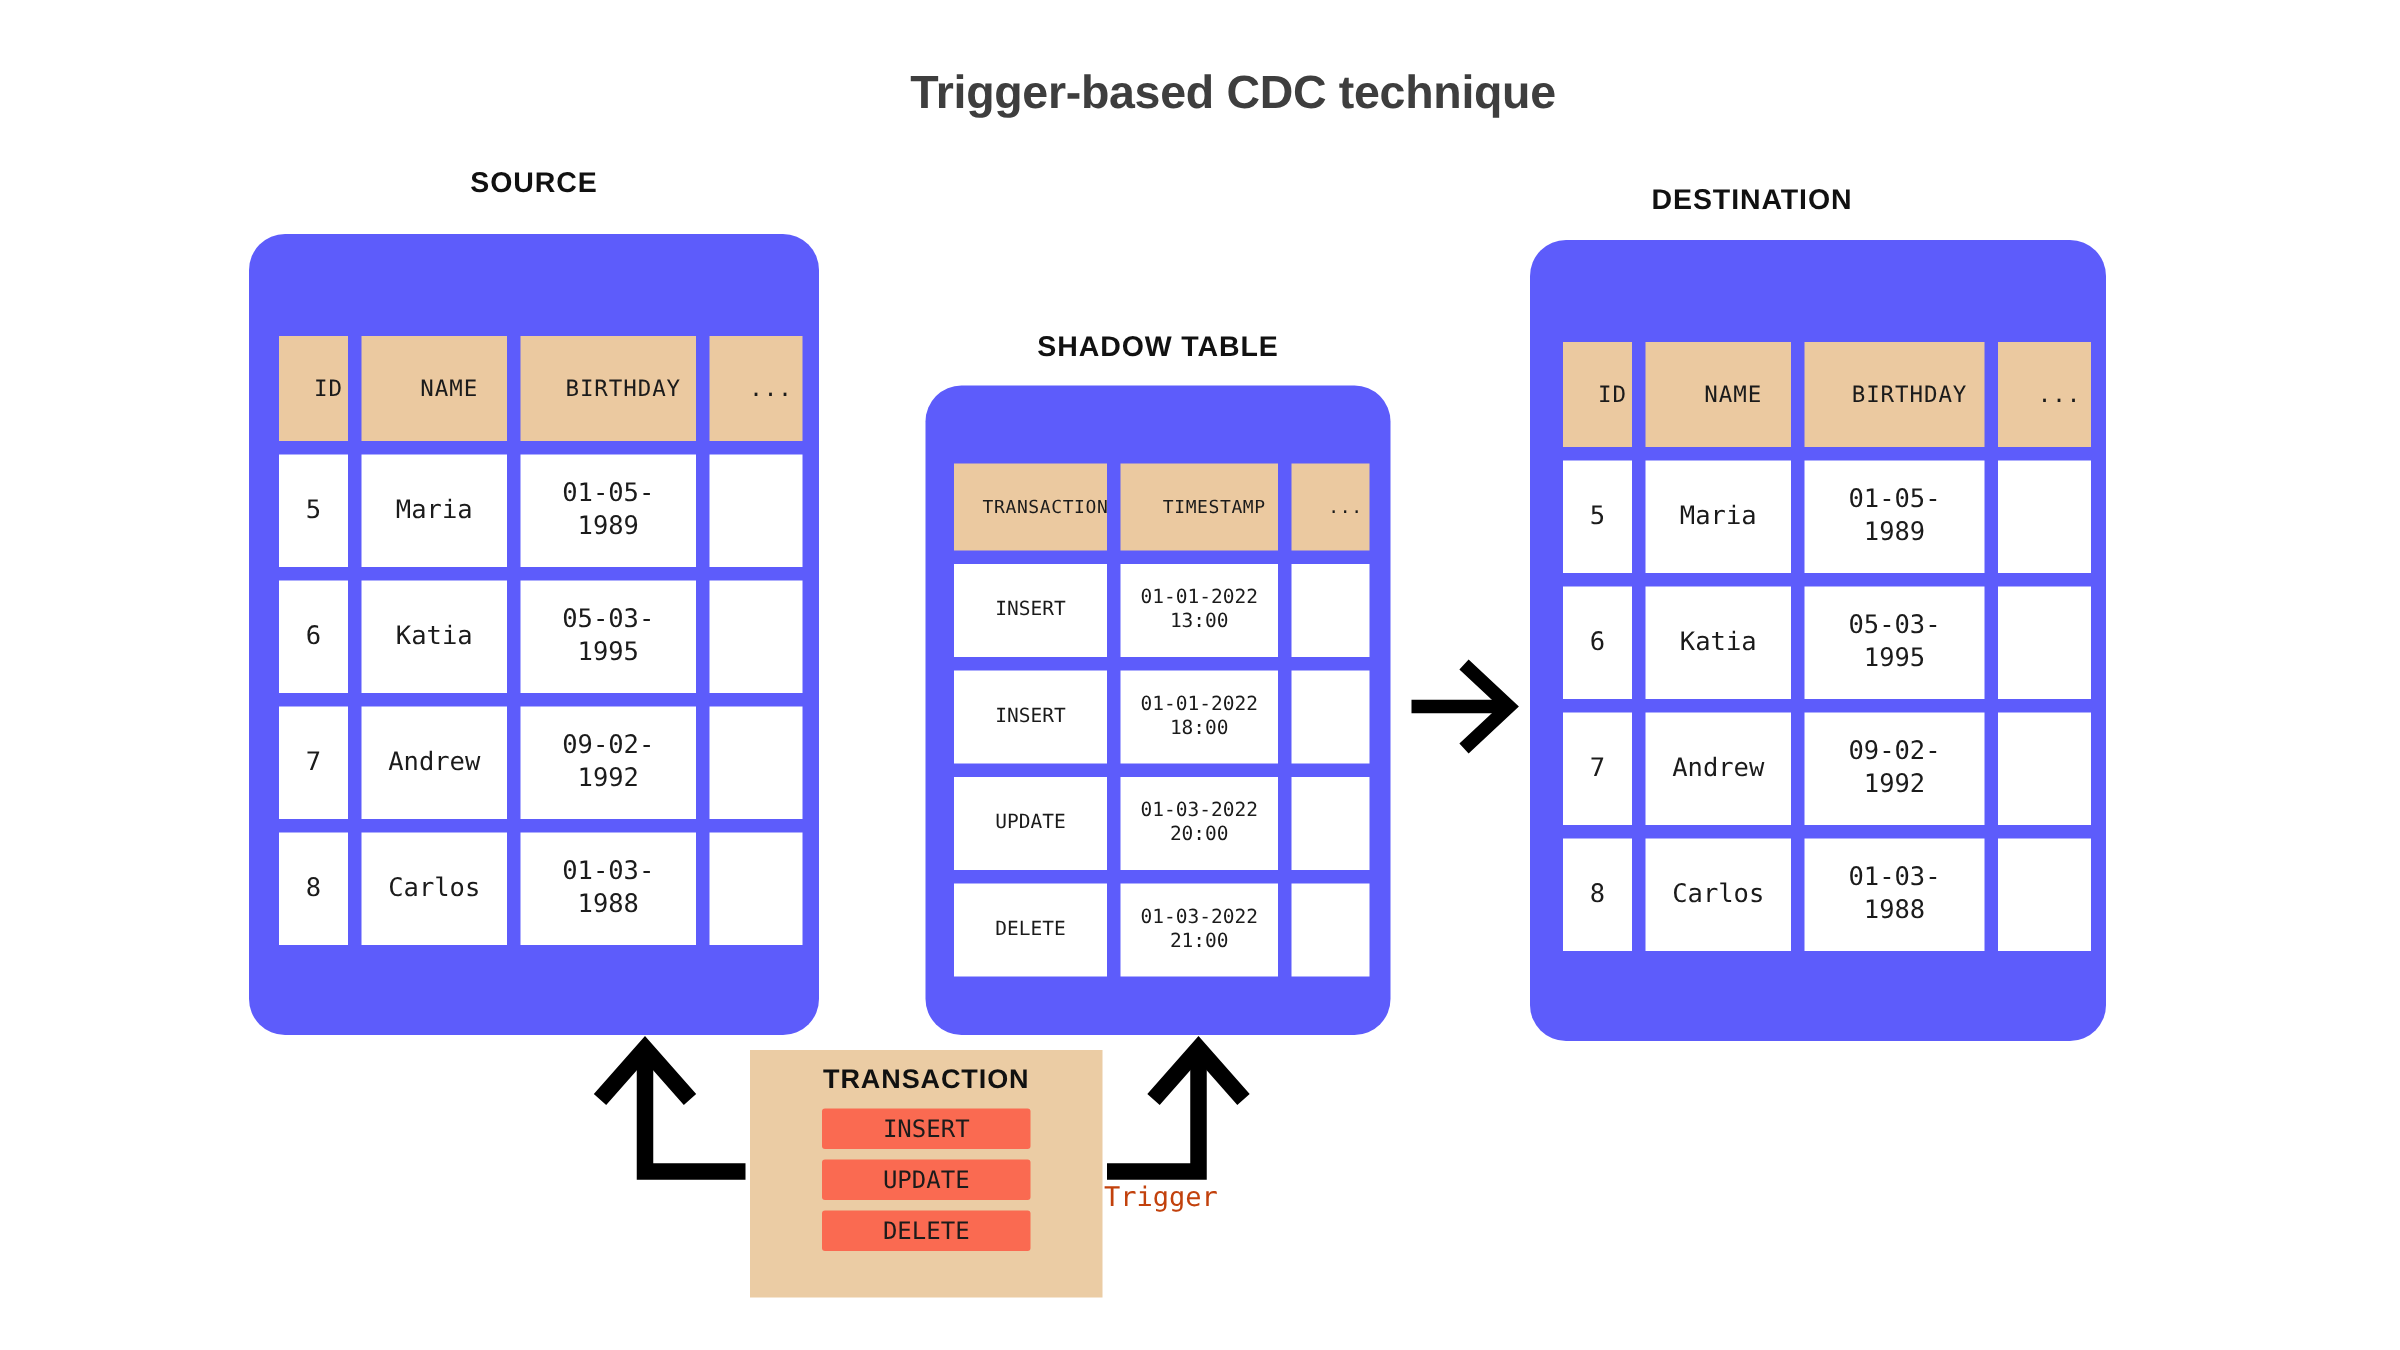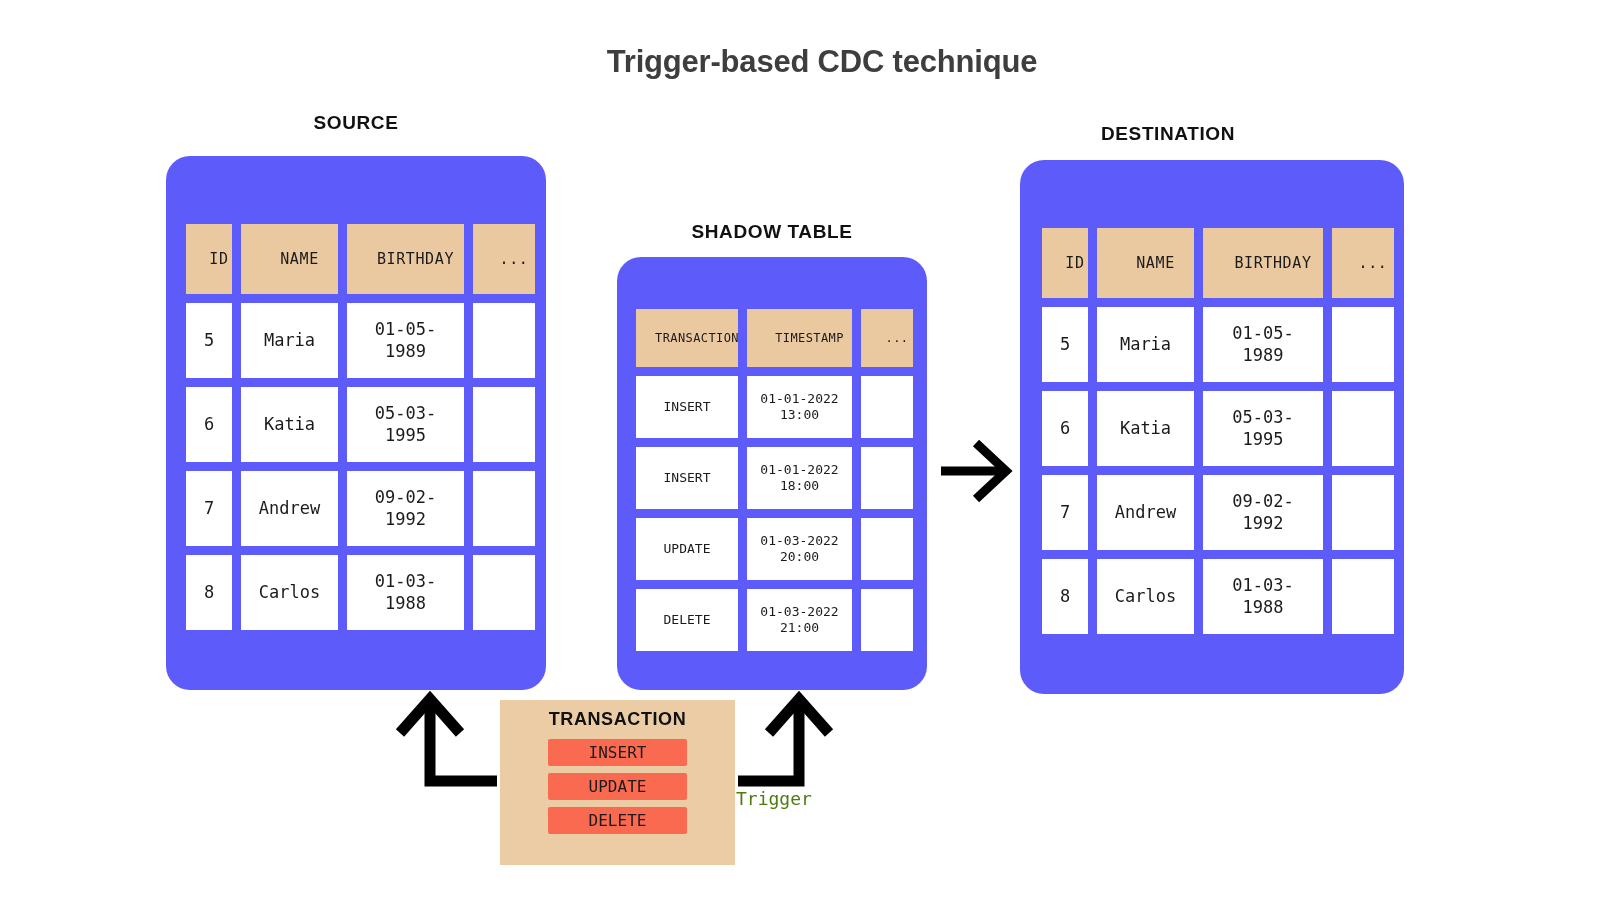--- a/index.html
+++ b/index.html
@@ -132,21 +132,21 @@
     color: #1b1b1b;
     border-radius: 2px;
   }
 
   
   #trigger-label {
     position: absolute;
     left: 736px; top: 788px;
     font-family: "DejaVu Sans Mono", "Liberation Mono", monospace;
     font-size: 18px;
-    color: #4d7c0f;
+    color: #c2410c;
     white-space: nowrap;
   }
 
   svg.arrow-layer {
     position: absolute;
     left: 0; top: 0;
     width: 1600px; height: 900px;
     pointer-events: none;
   }
 </style>

